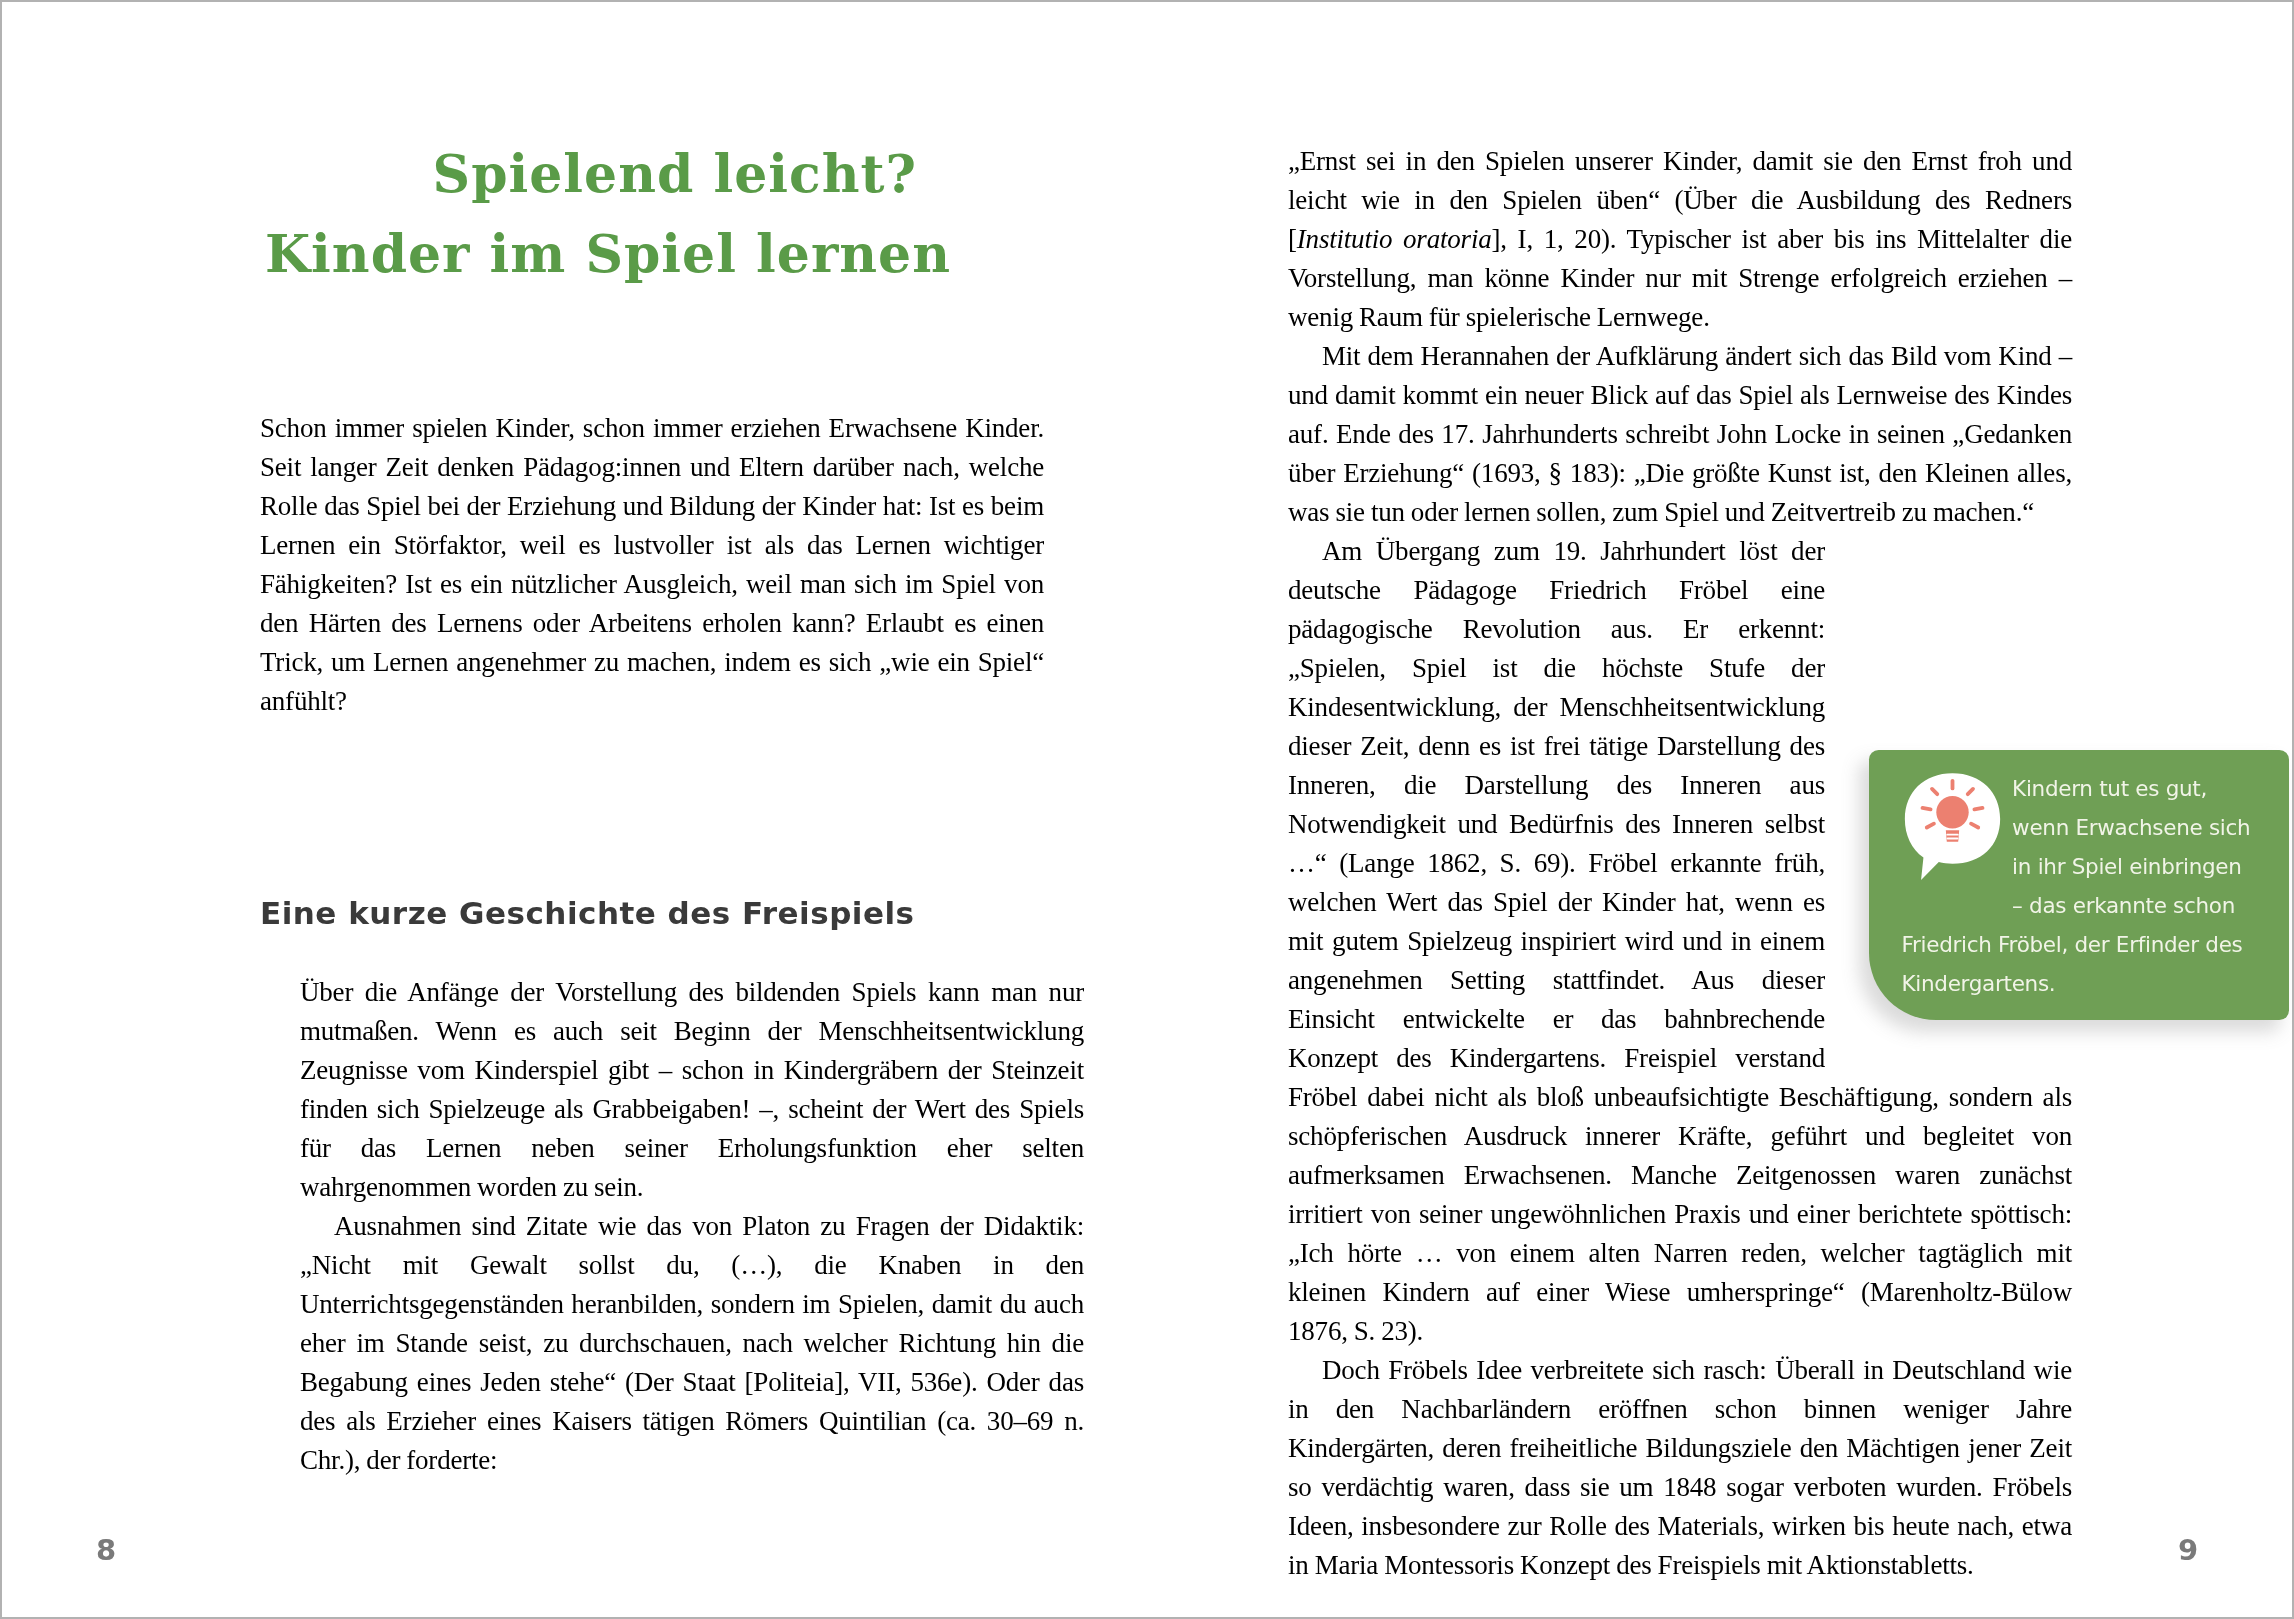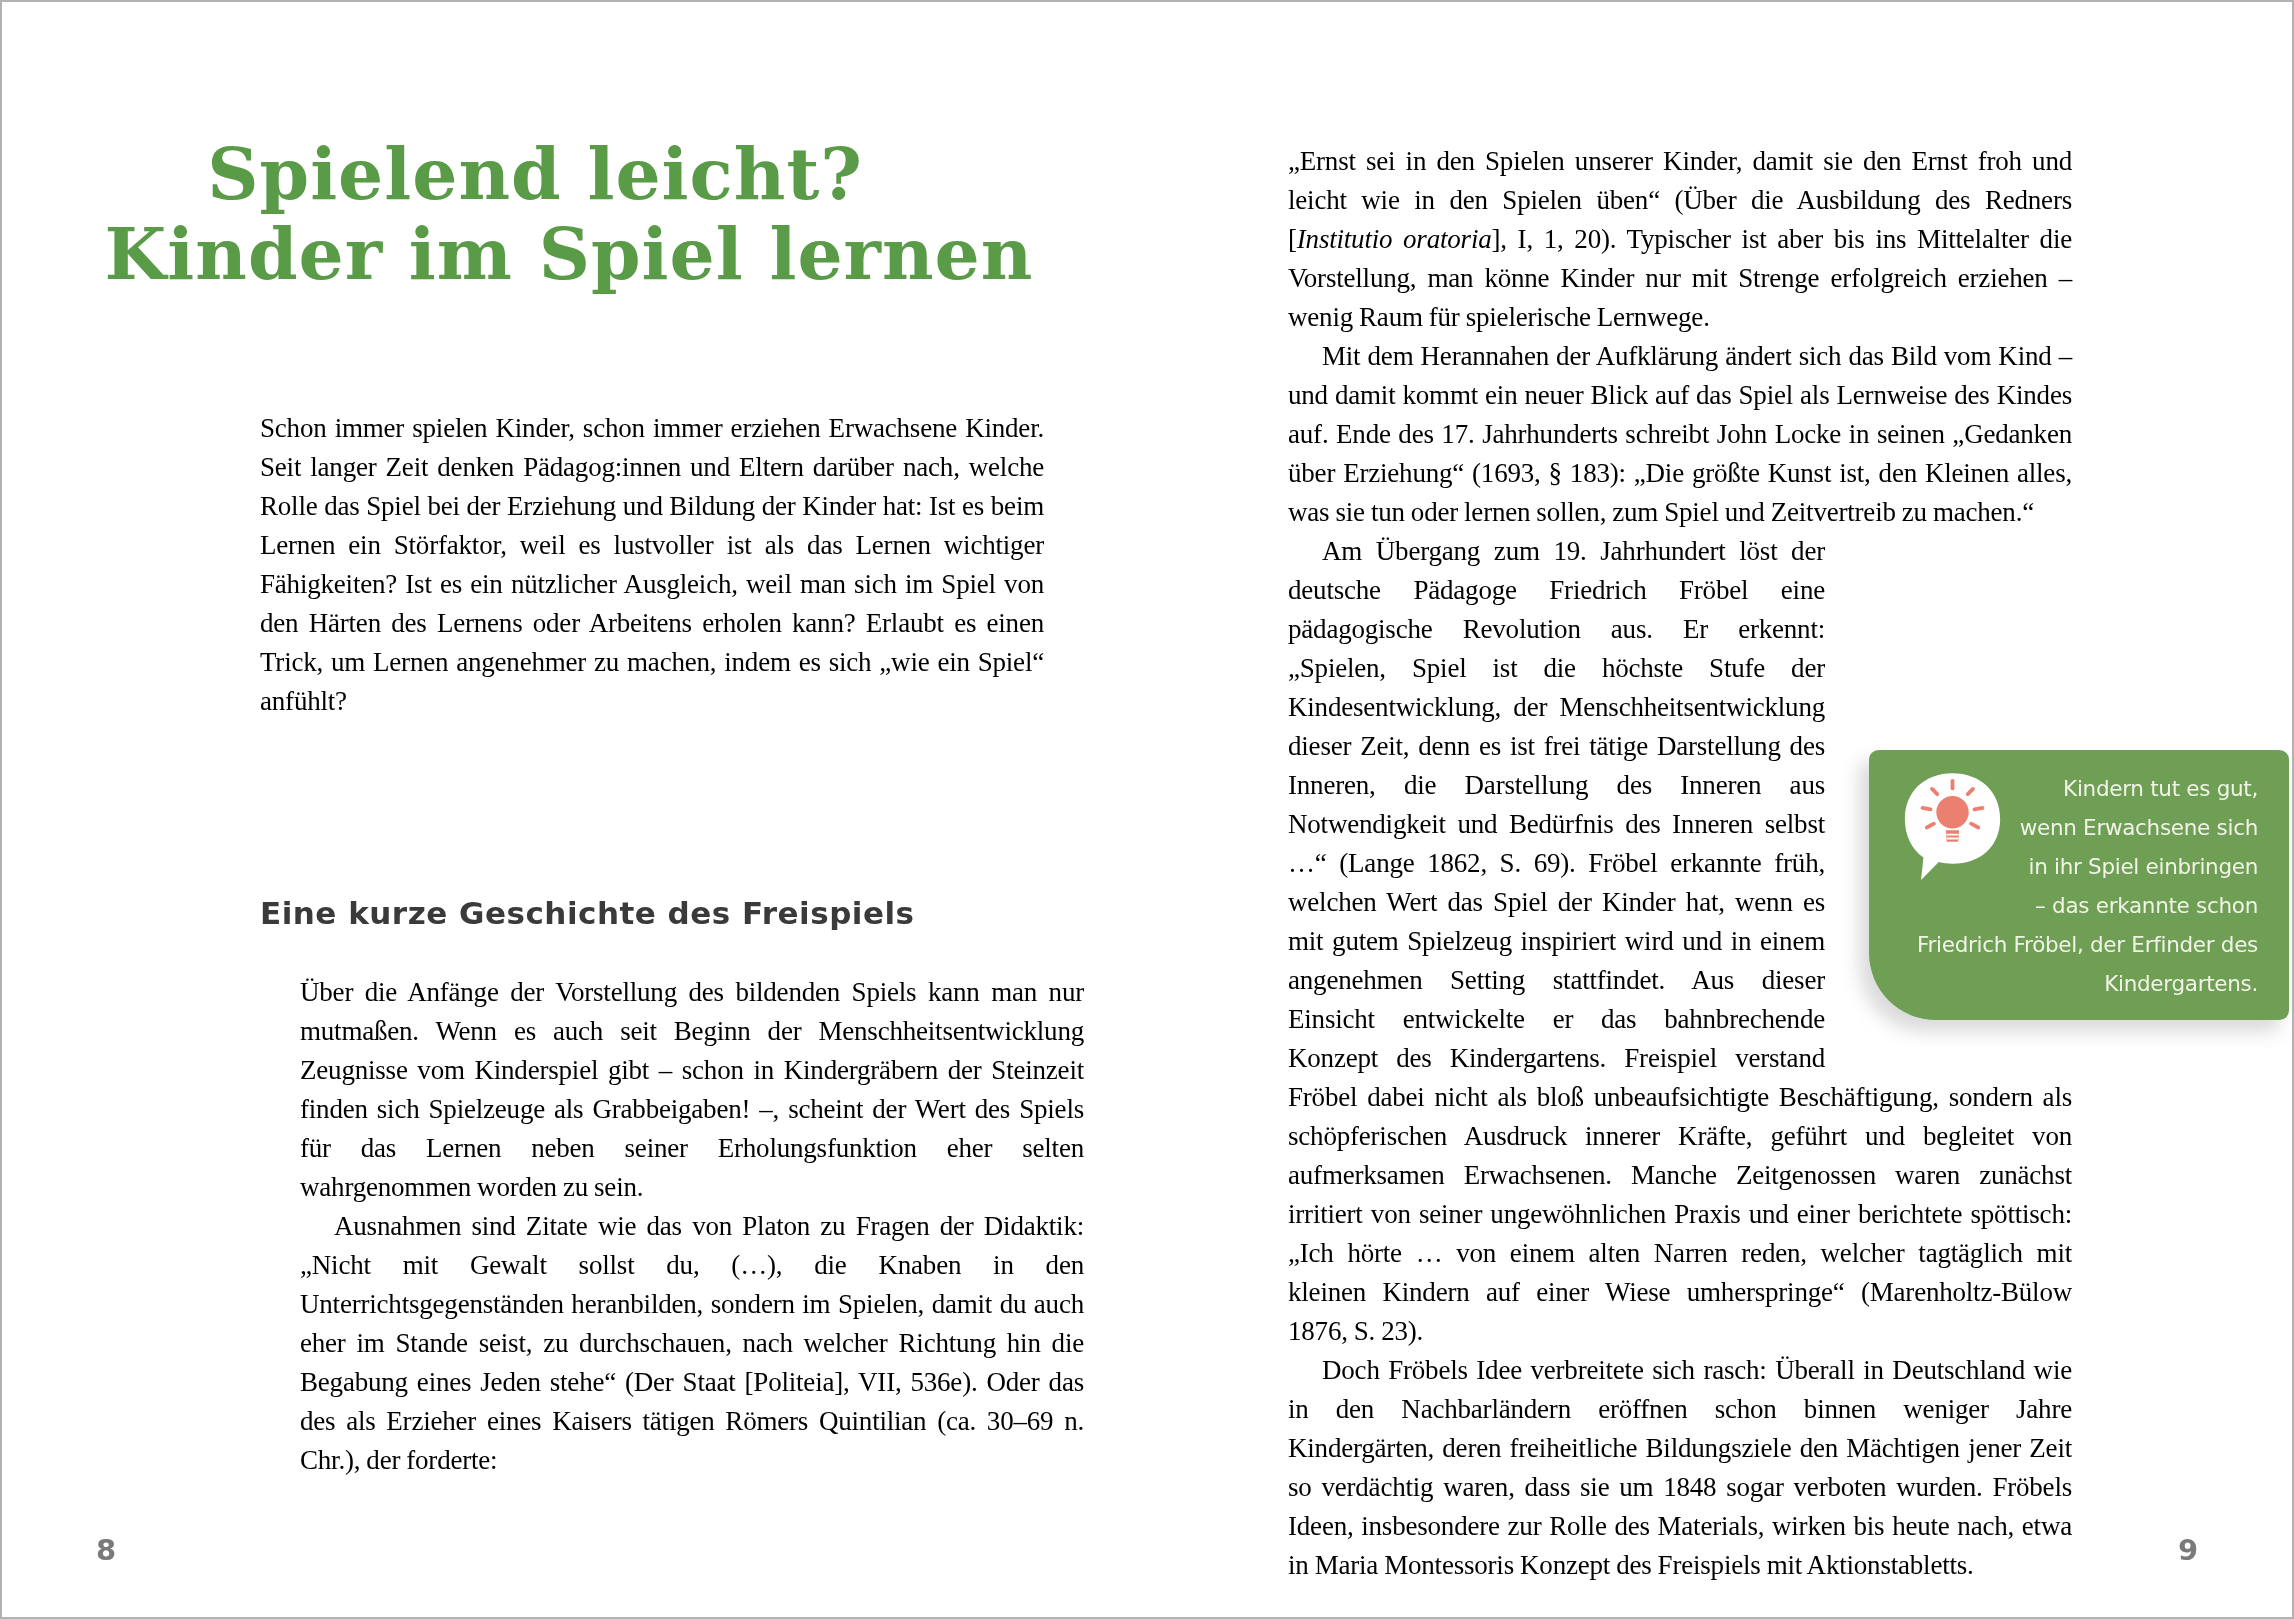--- a/index.html
+++ b/index.html
@@ -10,25 +10,25 @@
     border:2.9px solid #b2b2b2;
     box-sizing:border-box;
     overflow:hidden;
     font-family:"Liberation Serif", serif;
   }
   
   .col{position:absolute;width:784px;}
 
   
   #chapter-heading{
-    position:absolute;left:258px;top:132px;width:784px;
-    display:flex;flex-direction:column;align-items:center;
+    position:absolute;left:248px;top:132px;width:784px;
+    display:flex;flex-direction:column;align-items:flex-end;
     font-family:"DejaVu Serif", serif;
     font-weight:bold;
-    font-size:71px;line-height:80px;
+    font-size:52px;line-height:80px;
     letter-spacing:1px;
     color:#5a9b48;
   }
   #chapter-heading .hl{position:relative;white-space:nowrap;}
   #chapter-heading .hl1{left:-117px;}
   #chapter-heading .hl2{left:-83px;}
   #chapter-heading .hl3{left:54px;}
 
   
   .body-block{
@@ -69,21 +69,21 @@
     width:420px;min-height:247px;
     box-sizing:border-box;
     background:#6f9f55;
     border-radius:9.6px 9.6px 9.6px 67px;
     box-shadow:-9.6px 11.5px 17px rgba(110,110,110,0.25);
     padding:19px 31px 17px 32.5px;
     font-family:"DejaVu Sans", sans-serif;
     font-size:21.5px;line-height:39px;
     letter-spacing:-0.3px;
     color:#f1f4e7;
-    text-align:right;
+    text-align:left;
   }
   #callout-bubble{
     float:left;
     width:101px;height:113px;
     margin:1.9px 9.6px 3.8px 0;
   }
 
   
   .footer-text{
     position:absolute;top:1532px;

